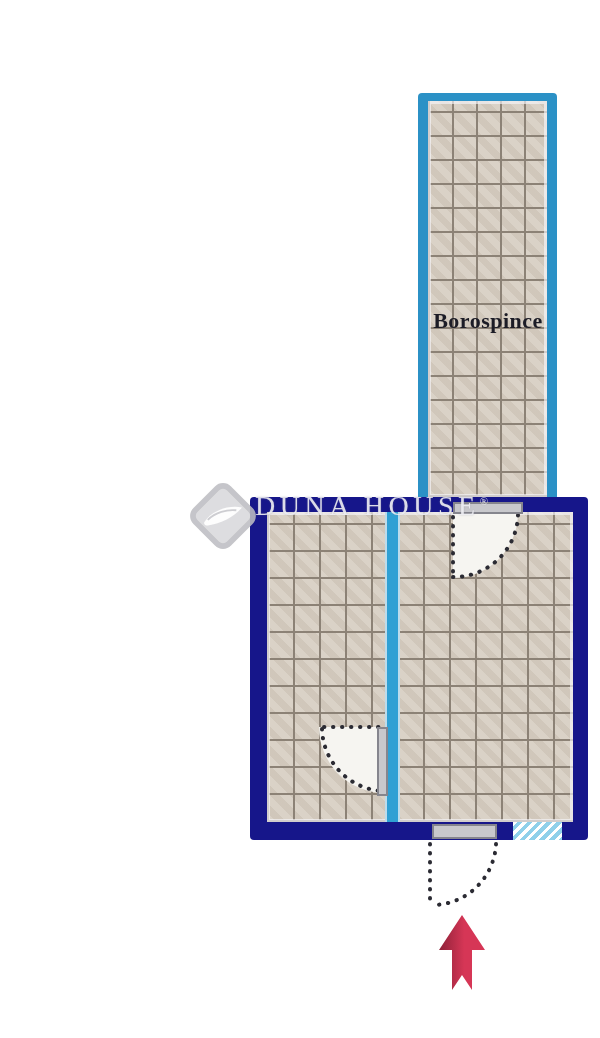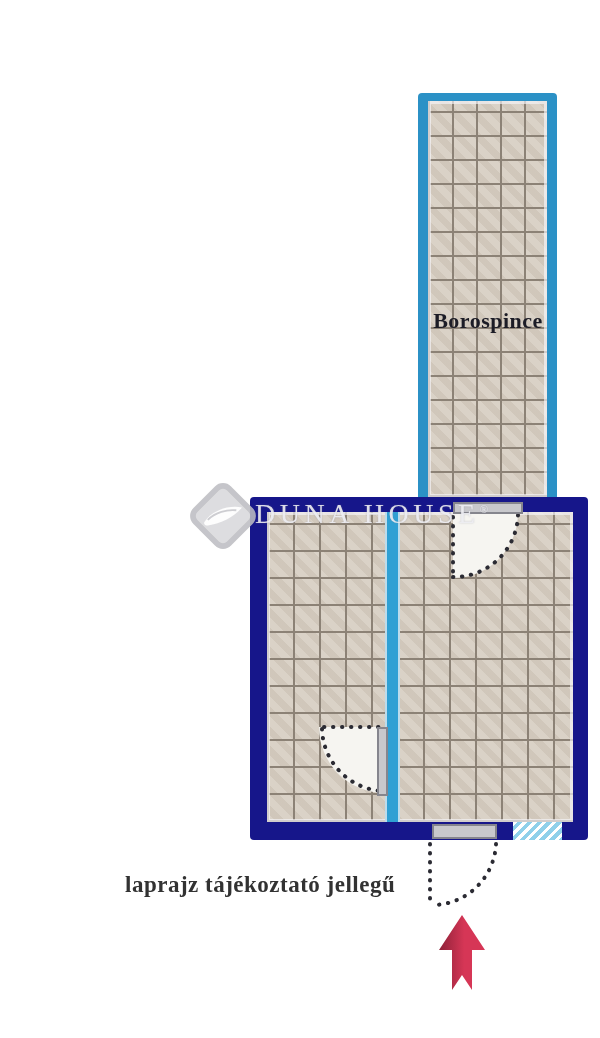--- a/index.html
+++ b/index.html
@@ -67,21 +67,21 @@
     background:repeating-linear-gradient(135deg,#ffffff 0 3px, var(--hatch-blue) 3px 7px);}
 
   
   #swing-svg{left:0;top:0;width:600px;height:1038px;pointer-events:none;}
   .swing-fill{fill:var(--swing-fill);stroke:none;}
   .dotted{fill:none;stroke:var(--dot-color);stroke-width:4;stroke-linecap:round;stroke-dasharray:0.4 8.6;}
 
   
   #watermark{left:138px;top:474px;width:330px;height:84px;opacity:.92;}
   #wm-diamond{left:2px;top:4px;width:76px;height:76px;}
-  #wm-text{left:72px;top:24px;white-space:nowrap;
+  #wm-text{left:72px;top:16px;white-space:nowrap;
     font-size:28px;letter-spacing:4.5px;color:var(--watermark-gray);
     text-shadow:0 0 2px rgba(130,130,145,.45);font-family:Liberation Serif, serif;}
   #wm-reg{font-size:11px;vertical-align:10px;letter-spacing:0;}
 
   
   #note-text{left:80px;top:872px;font-weight:bold;font-size:23px;letter-spacing:.5px;color:var(--note-dark);white-space:nowrap;}
 
   
   #entrance-arrow{left:388px;top:910px;width:60px;height:84px;}
   .a-stop1{stop-color:var(--arrow-red-dark);}
@@ -122,21 +122,20 @@
 
   <div id="watermark" class="abs">
     <svg id="wm-diamond" class="abs" viewBox="0 0 80 80" xmlns="http://www.w3.org/2000/svg">
       <rect x="15" y="15" width="50" height="50" rx="9" transform="rotate(45 40 40)" fill="#d9d9dc" stroke="#bdbdc2" stroke-width="6" opacity="0.95"></rect>
       <path d="M 20 47 C 28 34 46 28 60 31 C 52 41 38 48 24 50 C 22 50 20 49 20 47 Z" fill="#ffffff" opacity="0.95"></path>
       <path d="M 24 44 C 32 36 44 33 54 34" stroke="#c9c9ce" stroke-width="2" fill="none"></path>
     </svg>
     <div id="wm-text" class="abs"><span>DUNA HOUSE</span><sup id="wm-reg">®</sup></div>
   </div>
 
-  <div id="note-text" class="abs">laprajz tájékoztató jellegű</div>
 
   <svg id="entrance-arrow" class="abs" viewBox="0 0 60 84" xmlns="http://www.w3.org/2000/svg">
     <defs>
       <linearGradient id="agrad" x1="0" y1="0" x2="1" y2="0">
         <stop class="a-stop1" offset="0"></stop>
         <stop class="a-stop2" offset="0.55"></stop>
       </linearGradient>
     </defs>
     <polygon points="29,5 52,40 39,40 39,80 29,65 19,80 19,40 6,40" fill="url(#agrad)"></polygon>
   </svg>

